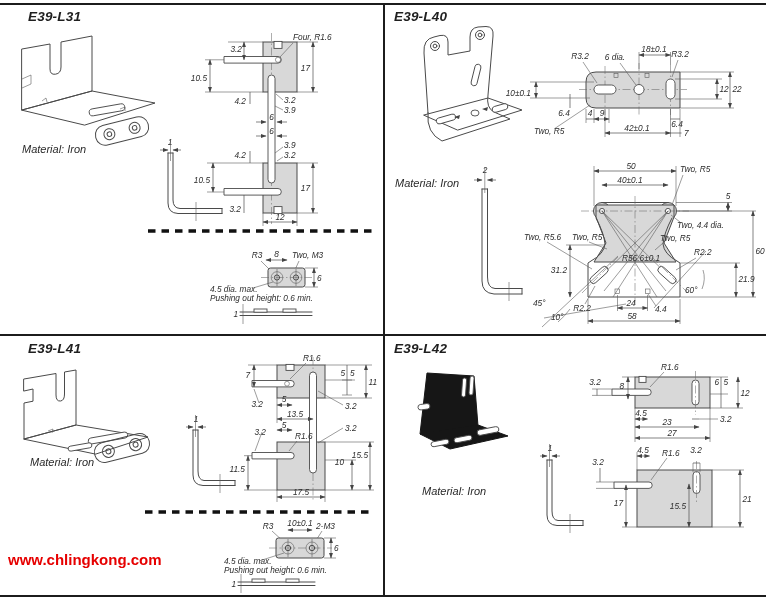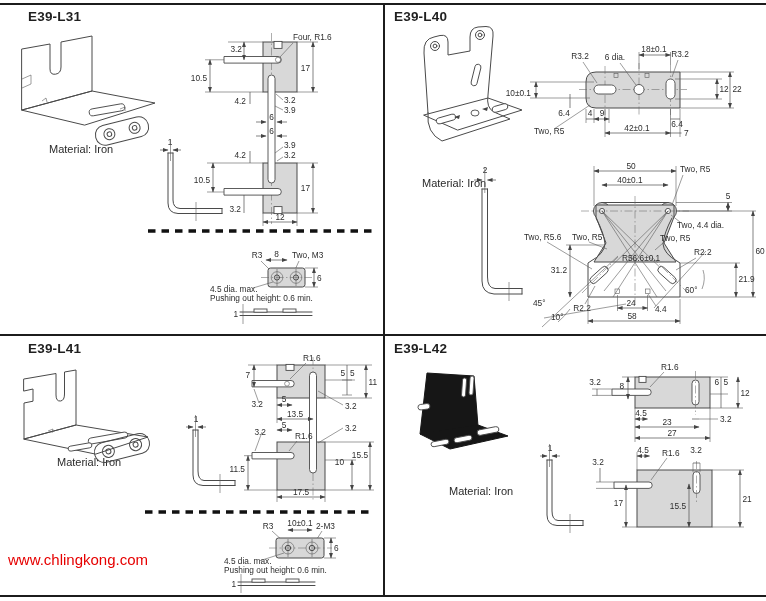--- a/index.html
+++ b/index.html
@@ -1,23 +1,23 @@
 <!DOCTYPE html>
 <html><head>
 <meta charset="utf-8">
 <style>
   html,body{margin:0;padding:0;background:#fff;}
   #stage{position:relative;width:766px;height:601px;background:#fff;overflow:hidden;
          font-family:"Liberation Sans",sans-serif;}
   .hline{position:absolute;left:0;width:766px;height:2px;background:#1c1c1c;}
   .vdiv{position:absolute;top:3px;left:383px;width:2px;height:594px;background:#1c1c1c;}
-  .quad{position:absolute;overflow:hidden;}
+  .quad{position:absolute;overflow:hidden;font-style:italic;}
   .q-title{position:absolute;font-size:13.5px;font-weight:700;color:#1f1f1f;letter-spacing:.2px;}
-  .material{position:absolute;font-size:11px;color:#2a2a2a;margin-left:27px;}
-  .watermark{position:absolute;left:8px;top:551px;font-size:15px;font-weight:400;color:#e60000;}
+  .material{position:absolute;font-size:11px;color:#2a2a2a;}
+  .watermark{position:absolute;left:8px;top:551px;font-size:15px;font-weight:700;color:#e60000;}
   svg{position:absolute;left:0;top:0;}
   .ln{stroke:#4a4a4a;stroke-width:1;fill:none;stroke-linejoin:round;stroke-linecap:round;}
   .thin{stroke:#5a5a5a;stroke-width:.6;fill:none;}
   .dim{stroke:#4f4f4f;stroke-width:.7;fill:none;}
   .cl{stroke:#6a6a6a;stroke-width:.55;fill:none;stroke-dasharray:8 2.5 1.5 2.5;}
   .plate{fill:#d8d8d8;stroke:#4a4a4a;stroke-width:1;}
   .white{fill:#ffffff;stroke:#4a4a4a;stroke-width:.9;}
   .blk{fill:#161616;stroke:#161616;stroke-width:1;stroke-linejoin:round;}
   text.d{font-family:"Liberation Sans",sans-serif;font-size:8.3px;fill:#2d2d2d;}
   .dash{stroke:#111;stroke-width:3.6;stroke-dasharray:7.5 6;fill:none;}

